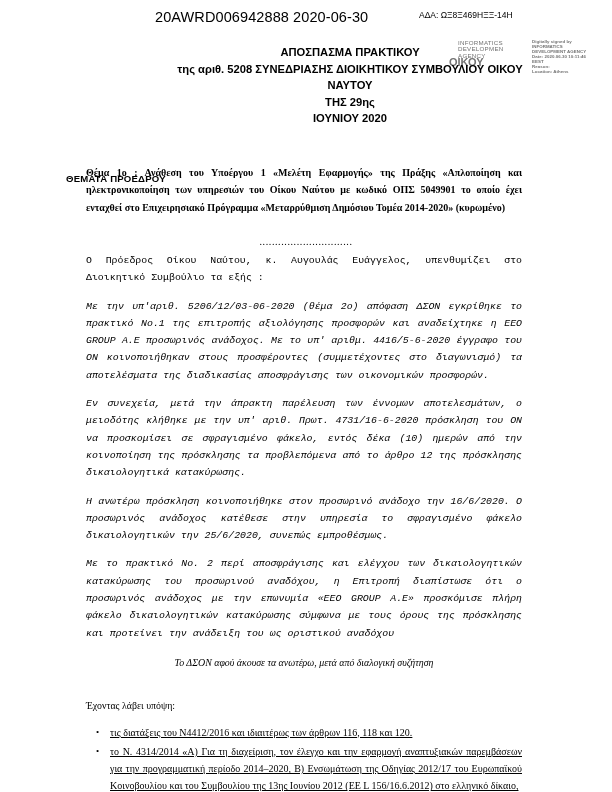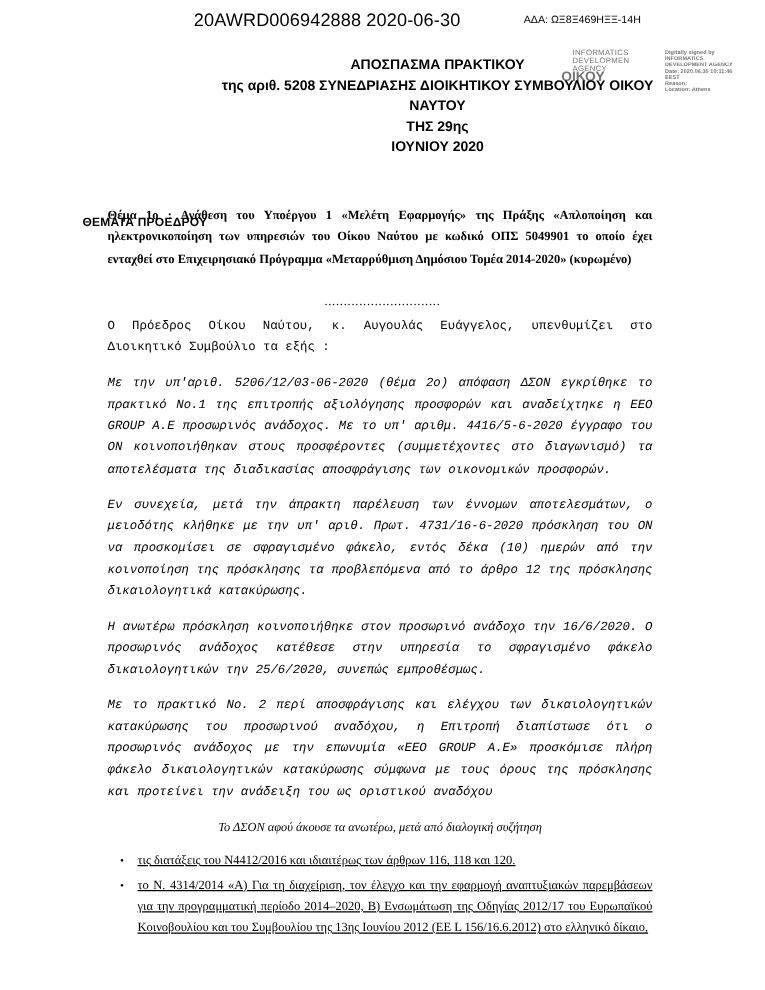--- a/index.html
+++ b/index.html
@@ -249,20 +249,21 @@
 
     <p class="para intro">Ο Πρόεδρος Οίκου Ναύτου, κ. Αυγουλάς Ευάγγελος, υπενθυμίζει στο Διοικητικό Συμβούλιο τα εξής :</p>
 
     <p class="para italic">Με την υπ'αριθ. 5206/12/03-06-2020 (θέμα 2ο) απόφαση ΔΣΟΝ εγκρίθηκε το πρακτικό Νο.1 της επιτροπής αξιολόγησης προσφορών και αναδείχτηκε η ΕΕΟ GROUP Α.Ε προσωρινός ανάδοχος. Με το υπ' αριθμ. 4416/5-6-2020 έγγραφο του ΟΝ κοινοποιήθηκαν στους προσφέροντες (συμμετέχοντες στο διαγωνισμό) τα αποτελέσματα της διαδικασίας αποσφράγισης των οικονομικών προσφορών.</p>
     <p class="para italic">Εν συνεχεία, μετά την άπρακτη παρέλευση των έννομων αποτελεσμάτων, ο μειοδότης κλήθηκε με την υπ' αριθ. Πρωτ. 4731/16-6-2020 πρόσκληση του ΟΝ να προσκομίσει σε σφραγισμένο φάκελο, εντός δέκα (10) ημερών από την κοινοποίηση της πρόσκλησης τα προβλεπόμενα από το άρθρο 12 της πρόσκλησης δικαιολογητικά κατακύρωσης.</p>
     <p class="para italic">Η ανωτέρω πρόσκληση κοινοποιήθηκε στον προσωρινό ανάδοχο την 16/6/2020. Ο προσωρινός ανάδοχος κατέθεσε στην υπηρεσία το σφραγισμένο φάκελο δικαιολογητικών την 25/6/2020, συνεπώς εμπροθέσμως.</p>
     <p class="para italic">Με το πρακτικό Νο. 2 περί αποσφράγισης και ελέγχου των δικαιολογητικών κατακύρωσης του προσωρινού αναδόχου, η Επιτροπή διαπίστωσε ότι ο προσωρινός ανάδοχος με την επωνυμία «ΕΕΟ GROUP Α.Ε» προσκόμισε πλήρη φάκελο δικαιολογητικών κατακύρωσης σύμφωνα με τους όρους της πρόσκλησης και προτείνει την ανάδειξη του ως οριστικού αναδόχου</p>
 
     <p class="center-line">Το ΔΣΟΝ αφού άκουσε τα ανωτέρω, μετά από διαλογική συζήτηση</p>
 
+    <p class="having-regard">Έχοντας λάβει υπόψη:</p>
 
     <ul class="refs">
       <li>τις διατάξεις του Ν4412/2016 και ιδιαιτέρως των άρθρων 116, 118 και 120.</li>
       <li>το Ν. 4314/2014 «Α) Για τη διαχείριση, τον έλεγχο και την εφαρμογή αναπτυξιακών παρεμβάσεων για την προγραμματική περίοδο 2014–2020, Β) Ενσωμάτωση της Οδηγίας 2012/17 του Ευρωπαϊκού Κοινοβουλίου και του Συμβουλίου της 13ης Ιουνίου 2012 (ΕΕ L 156/16.6.2012) στο ελληνικό δίκαιο,</li>
     </ul>
 
   </div>
 
 </div>
 

